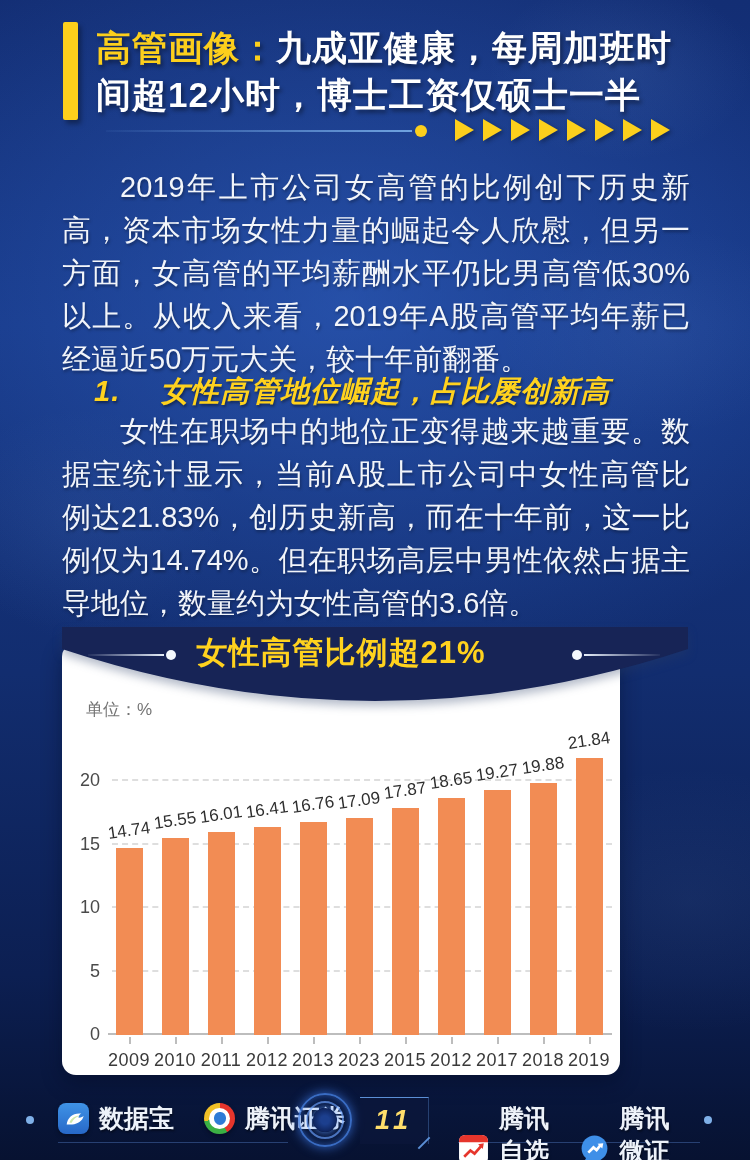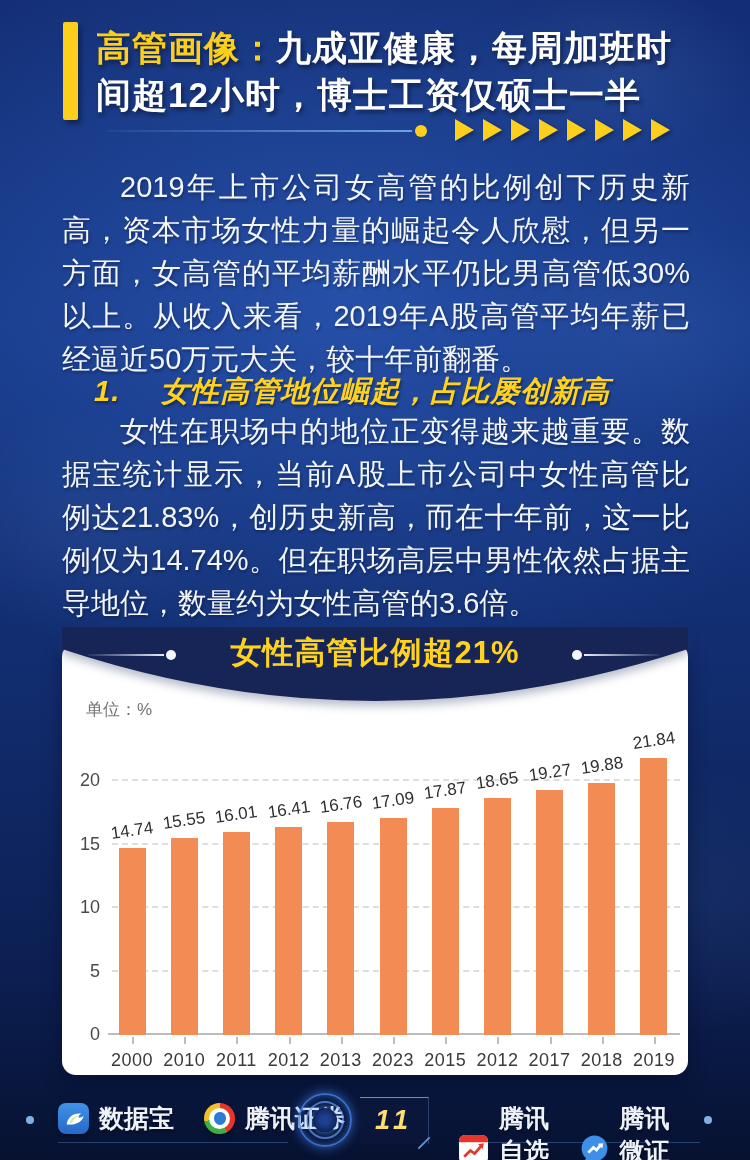--- a/index.html
+++ b/index.html
@@ -36,21 +36,21 @@
   
   .para{position:absolute;left:62px;width:628px;margin:0;font-size:29px;line-height:43px;
     color:#F2F5FA;text-indent:2em;text-align:justify;text-shadow:1px 2px 3px rgba(0,0,0,.35);}
   #p1{top:166px;}
   #p2{top:410px;}
   .section-heading{position:absolute;left:78px;top:356px;margin:16px;font-size:29px;
     font-style:italic;font-weight:bold;color:#FFD21E;text-shadow:1px 2px 3px rgba(0,0,0,.45);letter-spacing:1px;}
   .section-heading .num{margin-right:40px;}
 
   
-  .card{position:absolute;left:62px;top:643px;width:626px;height:432px;background:#ffffff;
+  .card{position:absolute;left:62px;top:643px;width:558px;height:432px;background:#ffffff;
     border-radius:14px;box-shadow:0 8px 20px rgba(5,12,35,0.45);}
   .banner{position:absolute;left:0;top:-16px;width:626px;height:132px;pointer-events:none;
     filter:drop-shadow(0 5px 5px rgba(40,60,100,0.35));}
   .chart-title{position:absolute;left:0;top:-11px;width:100%;margin:0;text-align:center;
     font-size:31px;font-weight:bold;color:#FFD21E;letter-spacing:1px;}
   .b-line{position:absolute;top:11px;height:2px;width:76px;}
   .b-line.l{left:26px;background:linear-gradient(90deg, rgba(255,255,255,0.05), #E6EEF9);}
   .b-line.r{left:522px;background:linear-gradient(270deg, rgba(255,255,255,0.05), #E6EEF9);}
   .b-dot{position:absolute;top:7px;width:10px;height:10px;border-radius:50%;background:#F4F8FD;}
   .b-dot.l{left:104px;} .b-dot.r{left:510px;}
@@ -148,21 +148,21 @@
         <div class="ylabel" style="bottom: 180.5px;">15</div>
         <div class="ylabel" style="bottom: 244px; margin-left: 20px;">20</div>
       </div>
     <div class="plot">
       <div class="axis"></div>
       <div class="bars">
           <div class="slot">
             <div class="bar" style="height: 187.198px; background: rgb(242, 140, 84);"></div>
             <div class="bar-label" style="bottom: 194.198px;">14.74</div>
             <div class="xtick"></div>
-            <div class="xlabel">2000</div>
+            <div class="xlabel">2009</div>
           </div>
           <div class="slot">
             <div class="bar" style="height: 197.485px; background: rgb(242, 140, 84);"></div>
             <div class="bar-label" style="bottom: 204.485px;">15.55</div>
             <div class="xtick"></div>
             <div class="xlabel">2010</div>
           </div>
           <div class="slot">
             <div class="bar" style="height: 203.327px; background: rgb(242, 140, 84);"></div>
             <div class="bar-label" style="bottom: 210.327px;">16.01</div>

